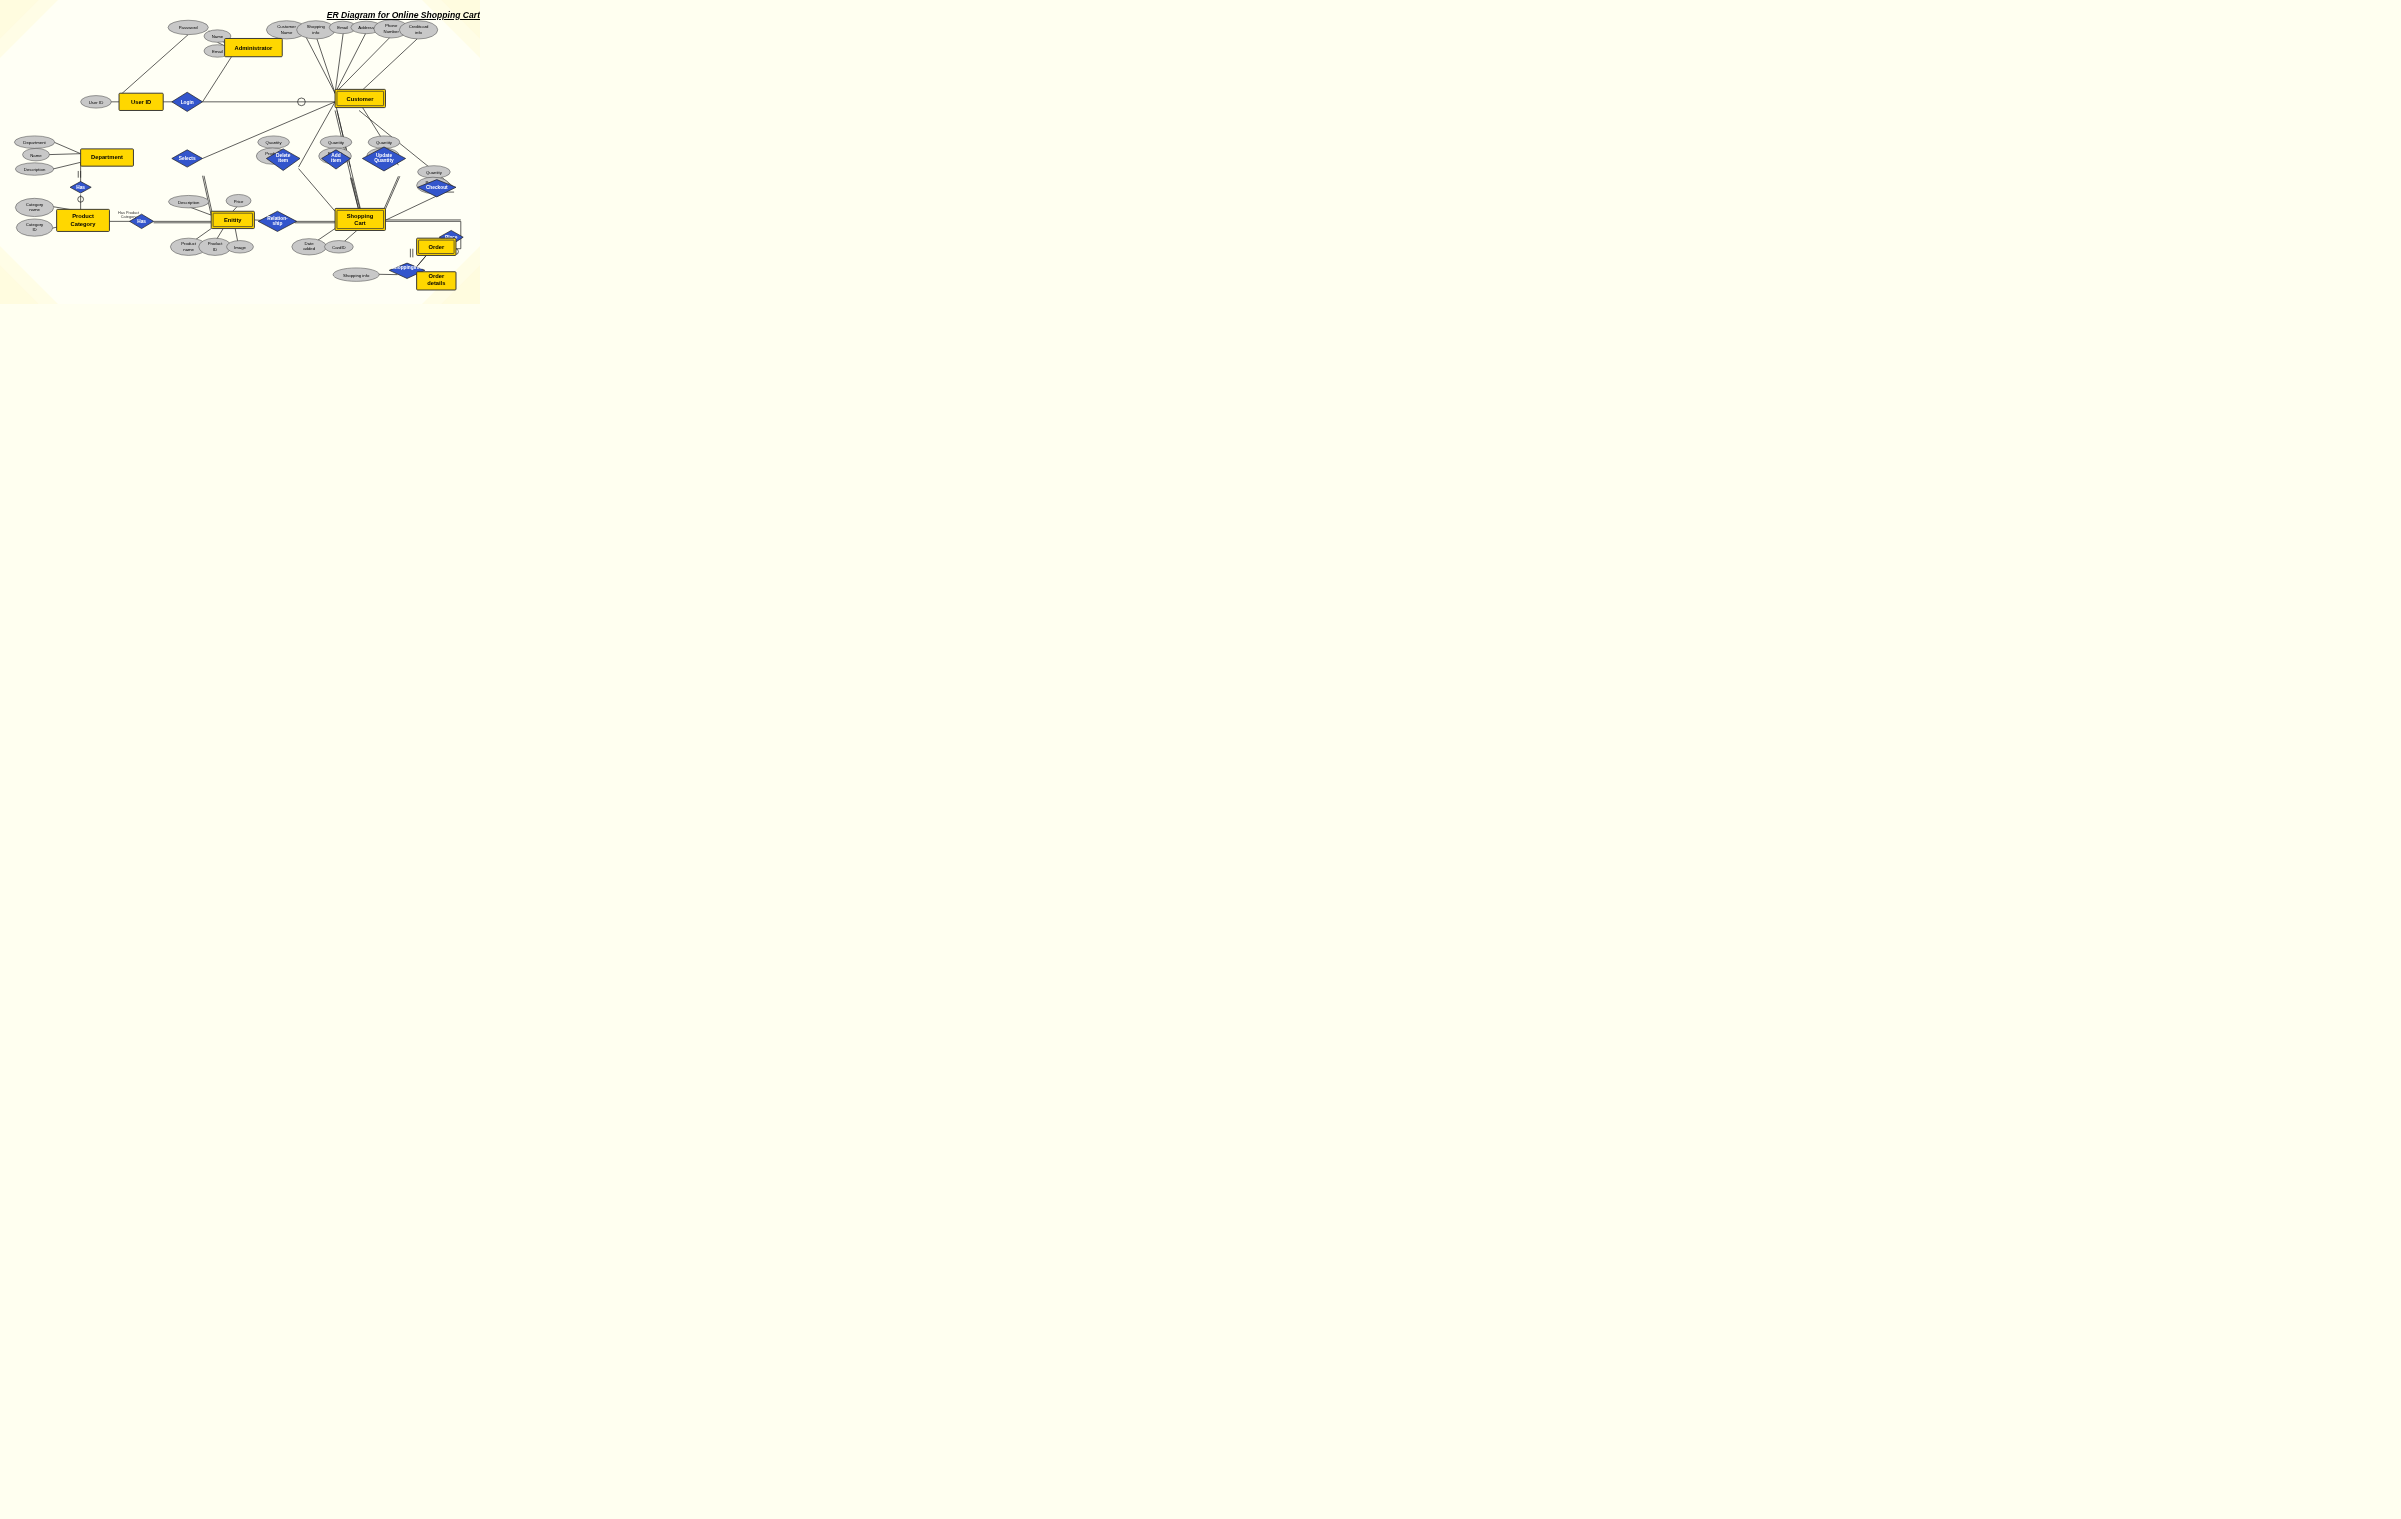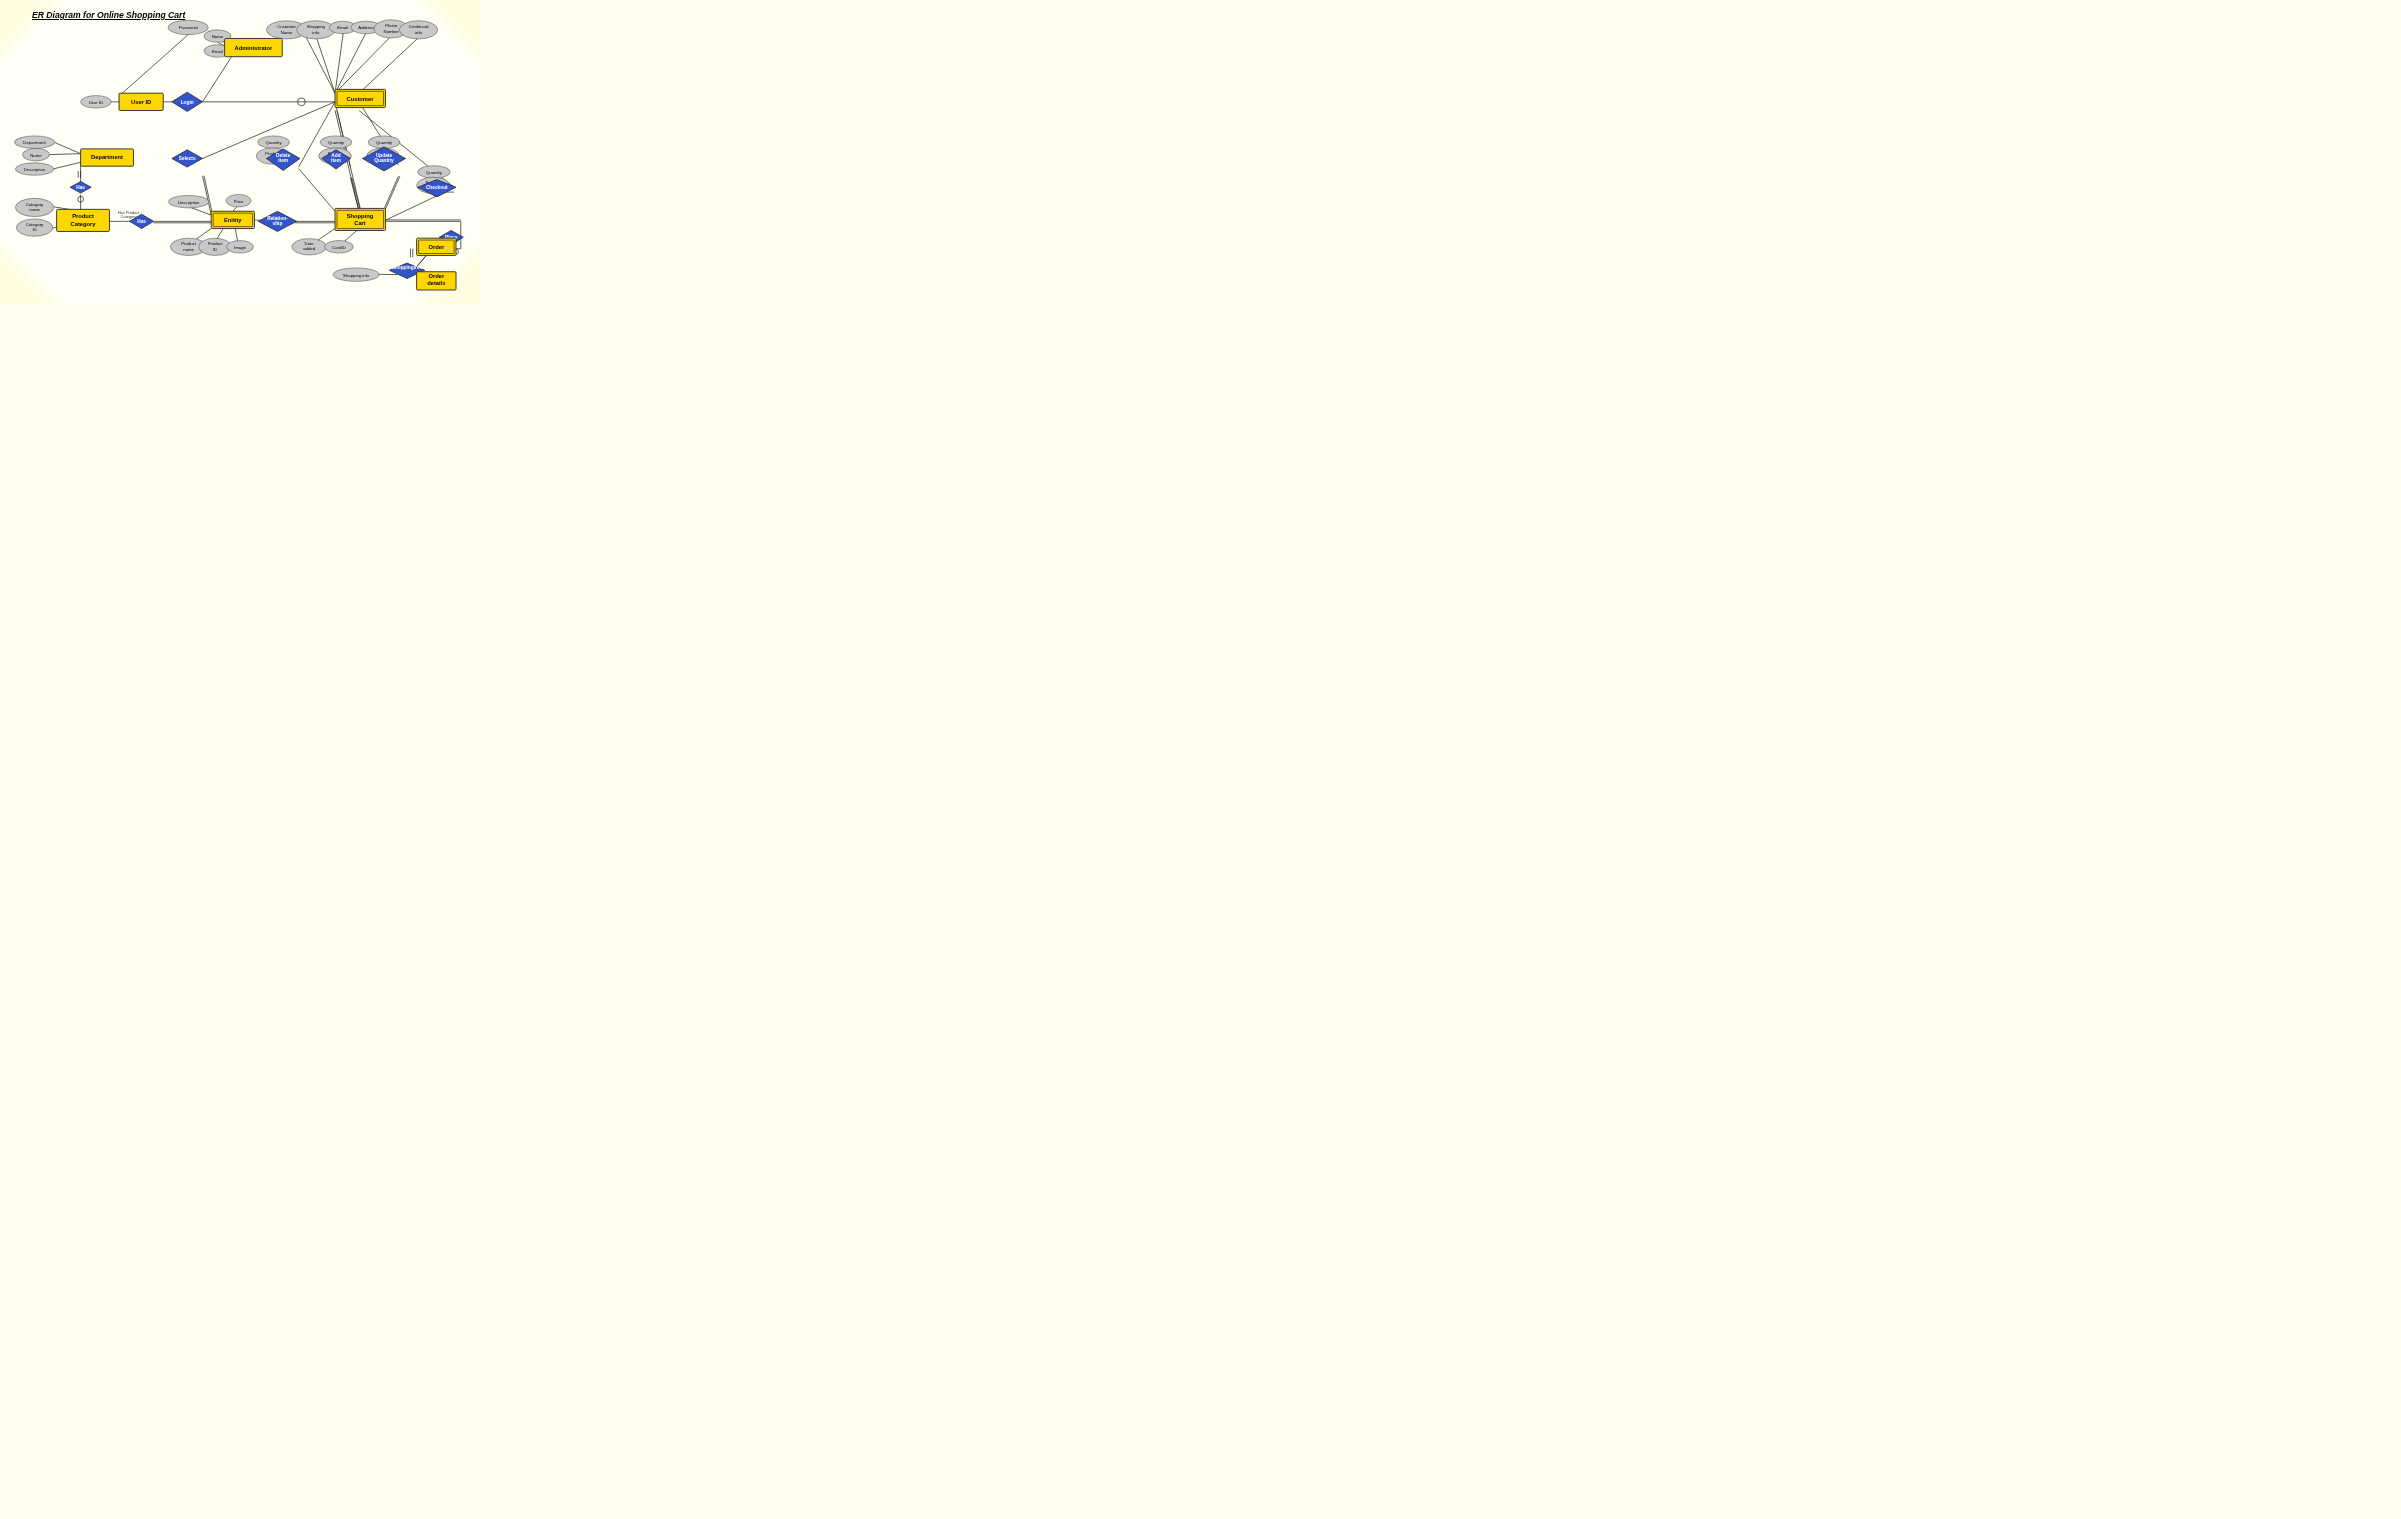--- a/index.html
+++ b/index.html
@@ -411,15 +411,15 @@
 
     <rect class="entity-box" x="868" y="566" width="82" height="38" rx="2"></rect>
     <text class="entity-text" x="909" y="580" text-anchor="middle">Order</text>
     <text class="entity-text" x="909" y="594" text-anchor="middle">details</text>
 
     <text font-size="8" fill="#333" x="268" y="445" text-anchor="middle">Has Product</text>
     <text font-size="8" fill="#333" x="268" y="454" text-anchor="middle">Category</text>
 
   </svg>
 
-  <div class="title" style="position:absolute;top:3.8px;left:0;right:0;text-align:left;font-size:8.6px;font-weight:bold;text-decoration:underline;font-style:italic;z-index:20;padding-left:32px;">ER Diagram for Online Shopping Cart</div>
+  <div class="title" style="position:absolute;top:3.8px;left:0;right:0;text-align:right;font-size:8.6px;font-weight:bold;text-decoration:underline;font-style:italic;z-index:20;padding-left:32px;">ER Diagram for Online Shopping Cart</div>
 </div>
 
 
 </body></html>

